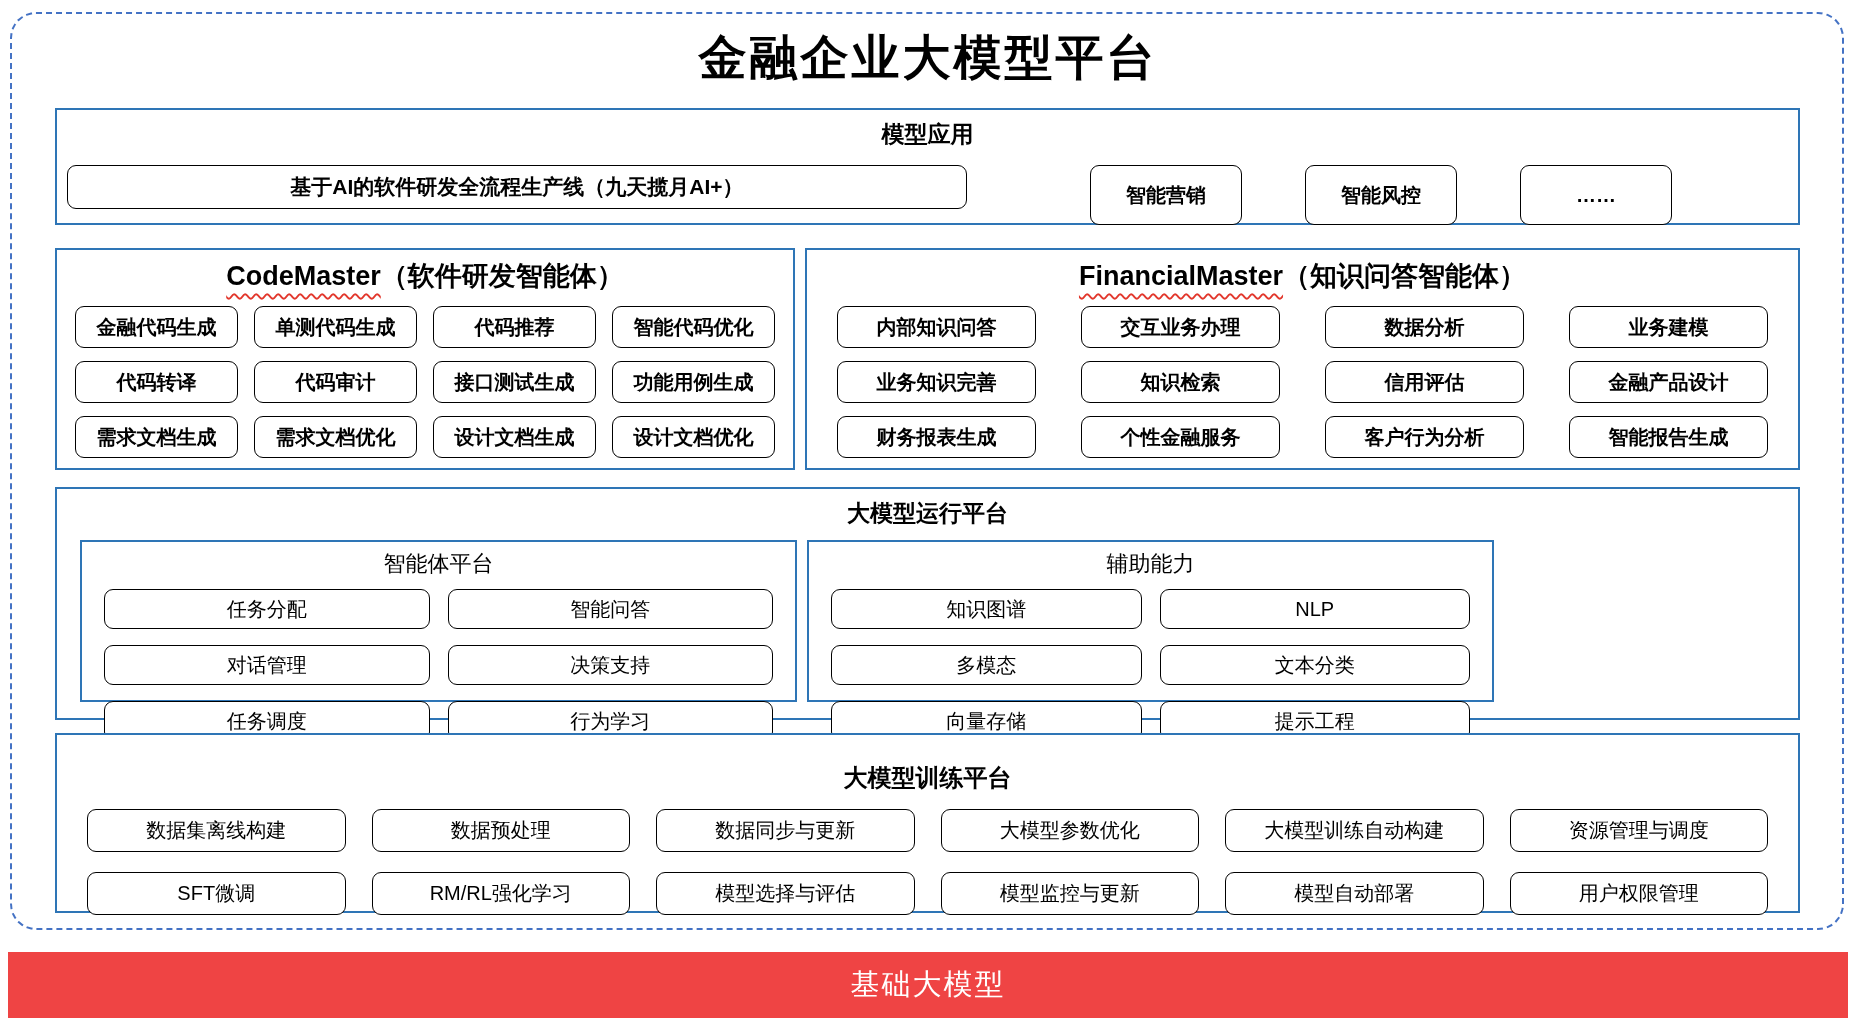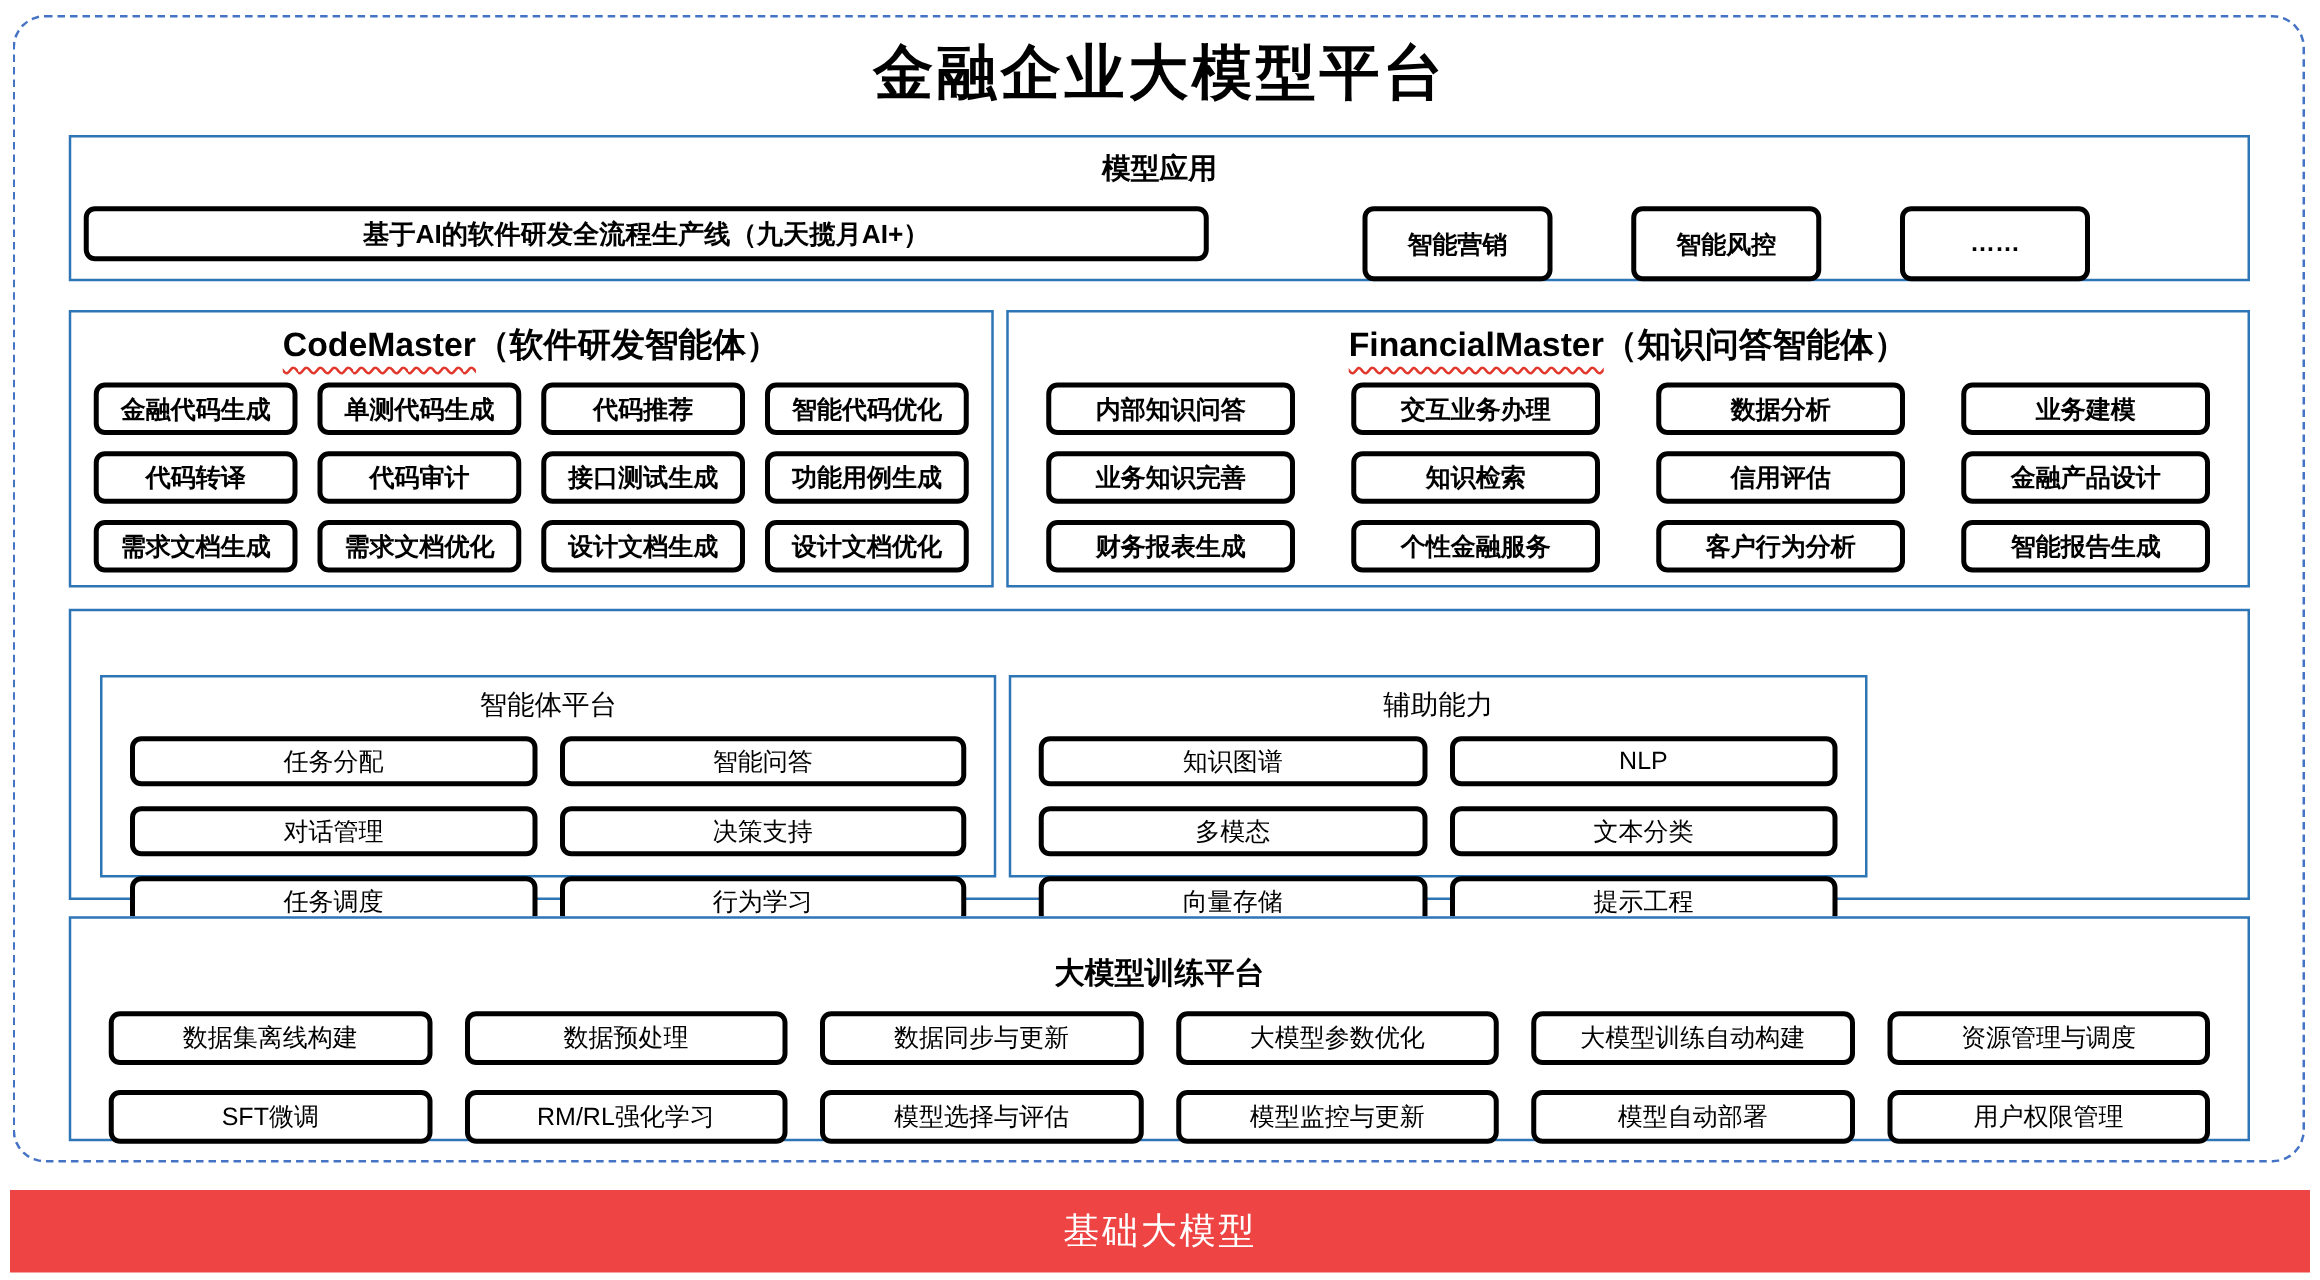--- a/index.html
+++ b/index.html
@@ -9,21 +9,21 @@
 
   .outer-dashed { position: absolute; left: 10px; top: 12px; width: 1834px; height: 918px;
     border: 2px dashed #4472c4; border-radius: 26px; }
 
   .page-title { position: absolute; left: 0; top: 26px; width: 100%; text-align: center;
     font-family: "DejaVu Serif", serif; font-weight: bold; font-size: 48px; letter-spacing: 3px; }
 
   .sec { position: absolute; border: 2px solid #2e75b6; background: #fff; }
   .sec-header { text-align: center; font-weight: bold; font-size: 23px; padding-top: 9px; }
 
-  .pill { border: 4px solid #000000; border-radius: 9px; background: #fff;
+  .pill { border: 1px solid #000000; border-radius: 9px; background: #fff;
     display: flex; align-items: center; justify-content: center;
     font-size: 20px; height: 42px; white-space: nowrap; }
   .pill-bold { font-weight: bold; }
 
   
   .sec-apps { left: 55px; top: 108px; width: 1745px; height: 117px; }
   .apps-row { position: absolute; left: 10px; top: 55px; right: 10px;
     display: flex; gap: 23px; align-items: stretch; }
   .apps-main { flex: 0 0 900px; height: 44px; margin-right: 60px; font-size: 21px; }
   .apps-row .pill.small { flex: 0 0 152px; height: 60px; margin-left: 40px; }
@@ -111,20 +111,21 @@
         <div class="pill pill-bold">信用评估</div>
         <div class="pill pill-bold">金融产品设计</div>
         <div class="pill pill-bold">财务报表生成</div>
         <div class="pill pill-bold">个性金融服务</div>
         <div class="pill pill-bold">客户行为分析</div>
         <div class="pill pill-bold">智能报告生成</div>
       </div>
   </div>
 
   <div class="sec sec-run">
+    <div class="sec-header">大模型运行平台</div>
     <div class="sub-box sub-agent">
       <div class="sub-title">智能体平台</div>
       <div class="sub-grid">
           <div class="pill">任务分配</div>
           <div class="pill">智能问答</div>
           <div class="pill">对话管理</div>
           <div class="pill">决策支持</div>
           <div class="pill">任务调度</div>
           <div class="pill">行为学习</div>
           <div class="pill">行为预测</div>

